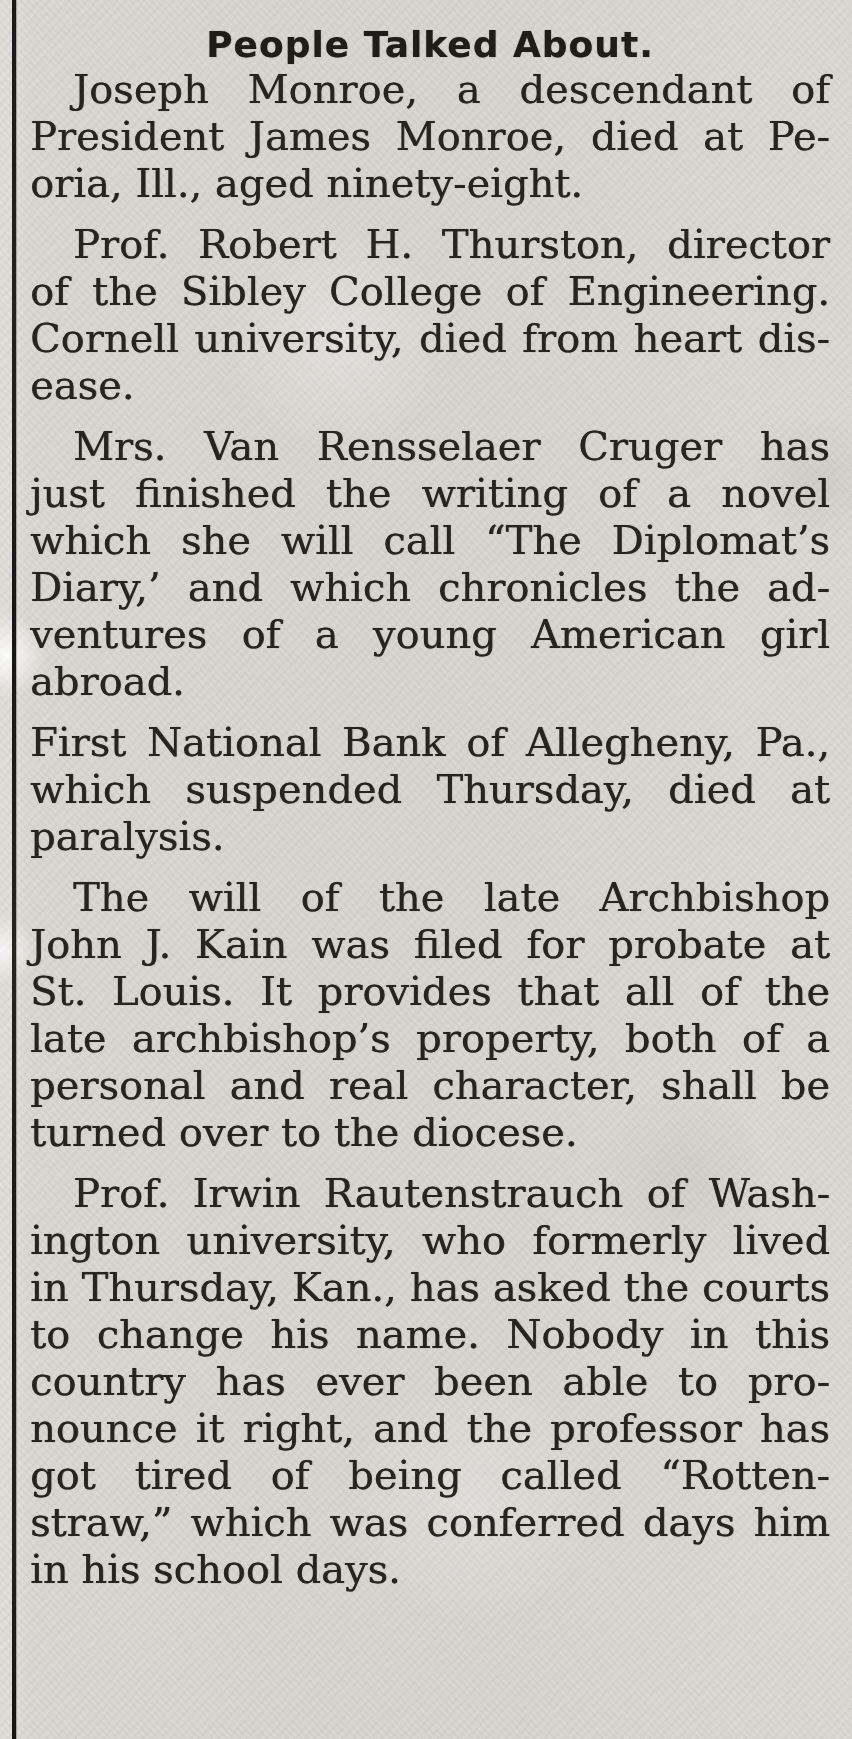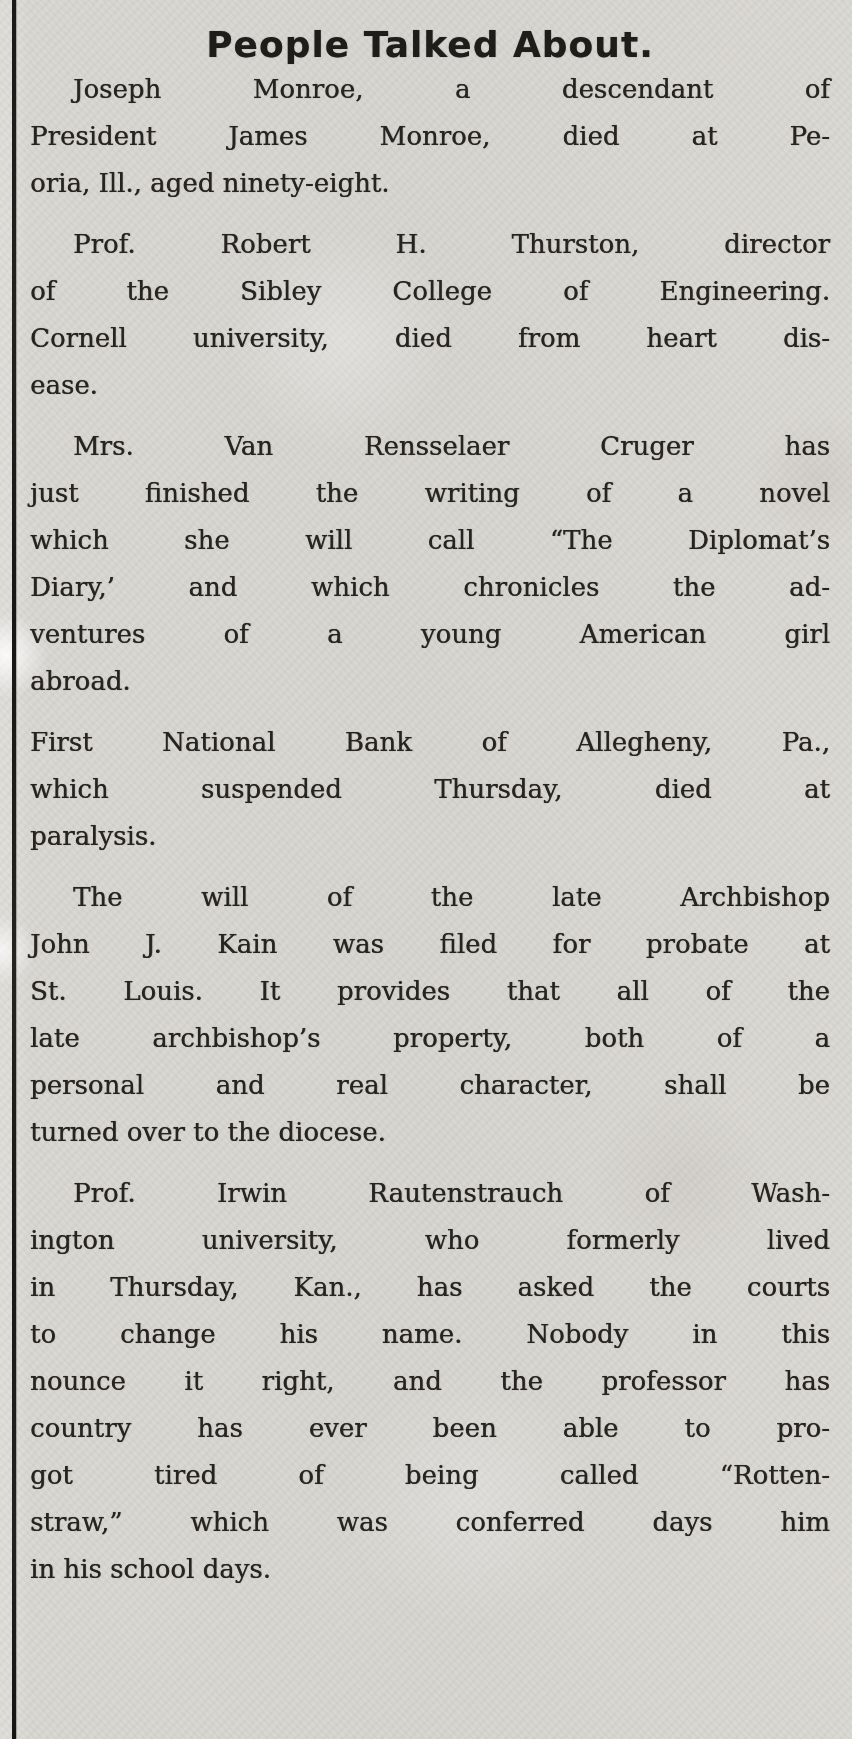--- a/index.html
+++ b/index.html
@@ -61,21 +61,21 @@
     letter-spacing: 1px;
     text-align: center;
     color: #1f1d1a;
     text-shadow: 0 0 1px rgba(25,23,20,0.55);
   }
 
   .para { margin: 0 0 14px 0; }
   .para:last-child { margin-bottom: 0; }
 
   .line {
-    font-size: 26px;
+    font-size: 40px;
     line-height: 47px;
     text-align: justify;
     text-align-last: justify;
     color: #262420;
     text-shadow: 0.4px 0 0.7px rgba(32,30,26,0.8);
     white-space: normal;
   }
   .line.first { text-indent: 43px; }
   .line.lastline { text-align-last: left; }
 </style>
@@ -123,19 +123,19 @@
     <div class="line">late archbishop’s property, both of a</div>
     <div class="line">personal and real character, shall be</div>
     <div class="line lastline">turned over to the diocese.</div>
   </div>
 
   <div class="para">
     <div class="line first">Prof. Irwin Rautenstrauch of Wash-</div>
     <div class="line">ington university, who formerly lived</div>
     <div class="line">in Thursday, Kan., has asked the courts</div>
     <div class="line">to change his name. Nobody in this</div>
+    <div class="line">country has ever been able to pro-</div>
     <div class="line">nounce it right, and the professor has</div>
-    <div class="line">country has ever been able to pro-</div>
     <div class="line">got tired of being called “Rotten-</div>
     <div class="line">straw,” which was conferred days him</div>
     <div class="line lastline">in his school days.</div>
   </div>
 </div>
 
 </body></html>

